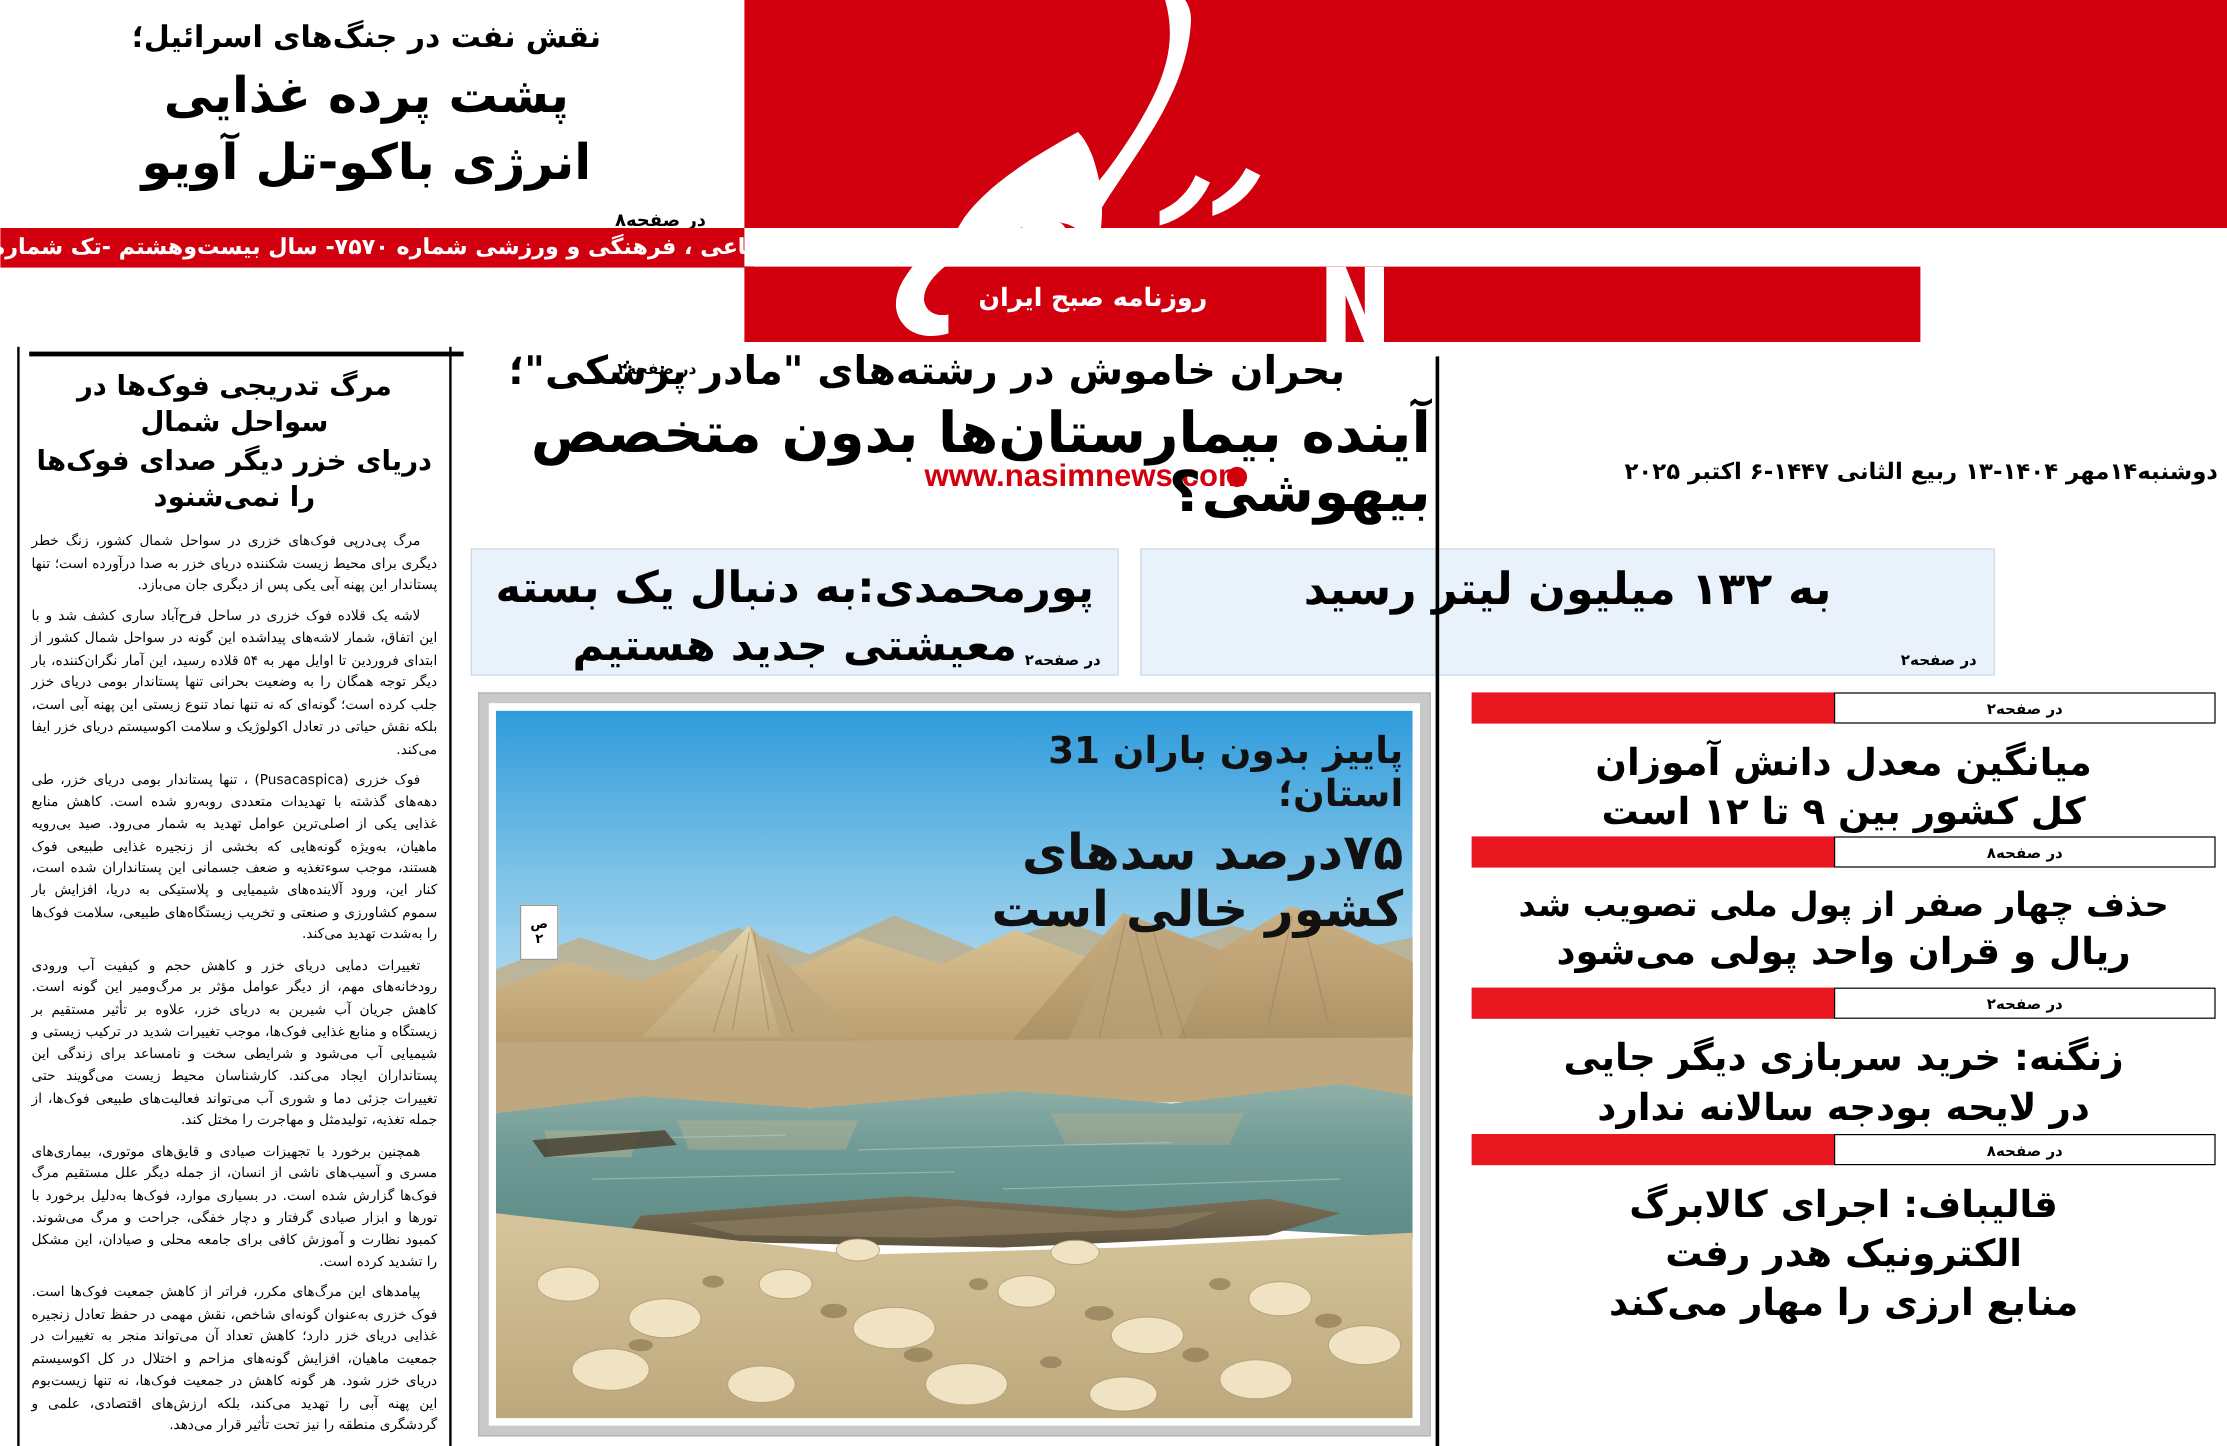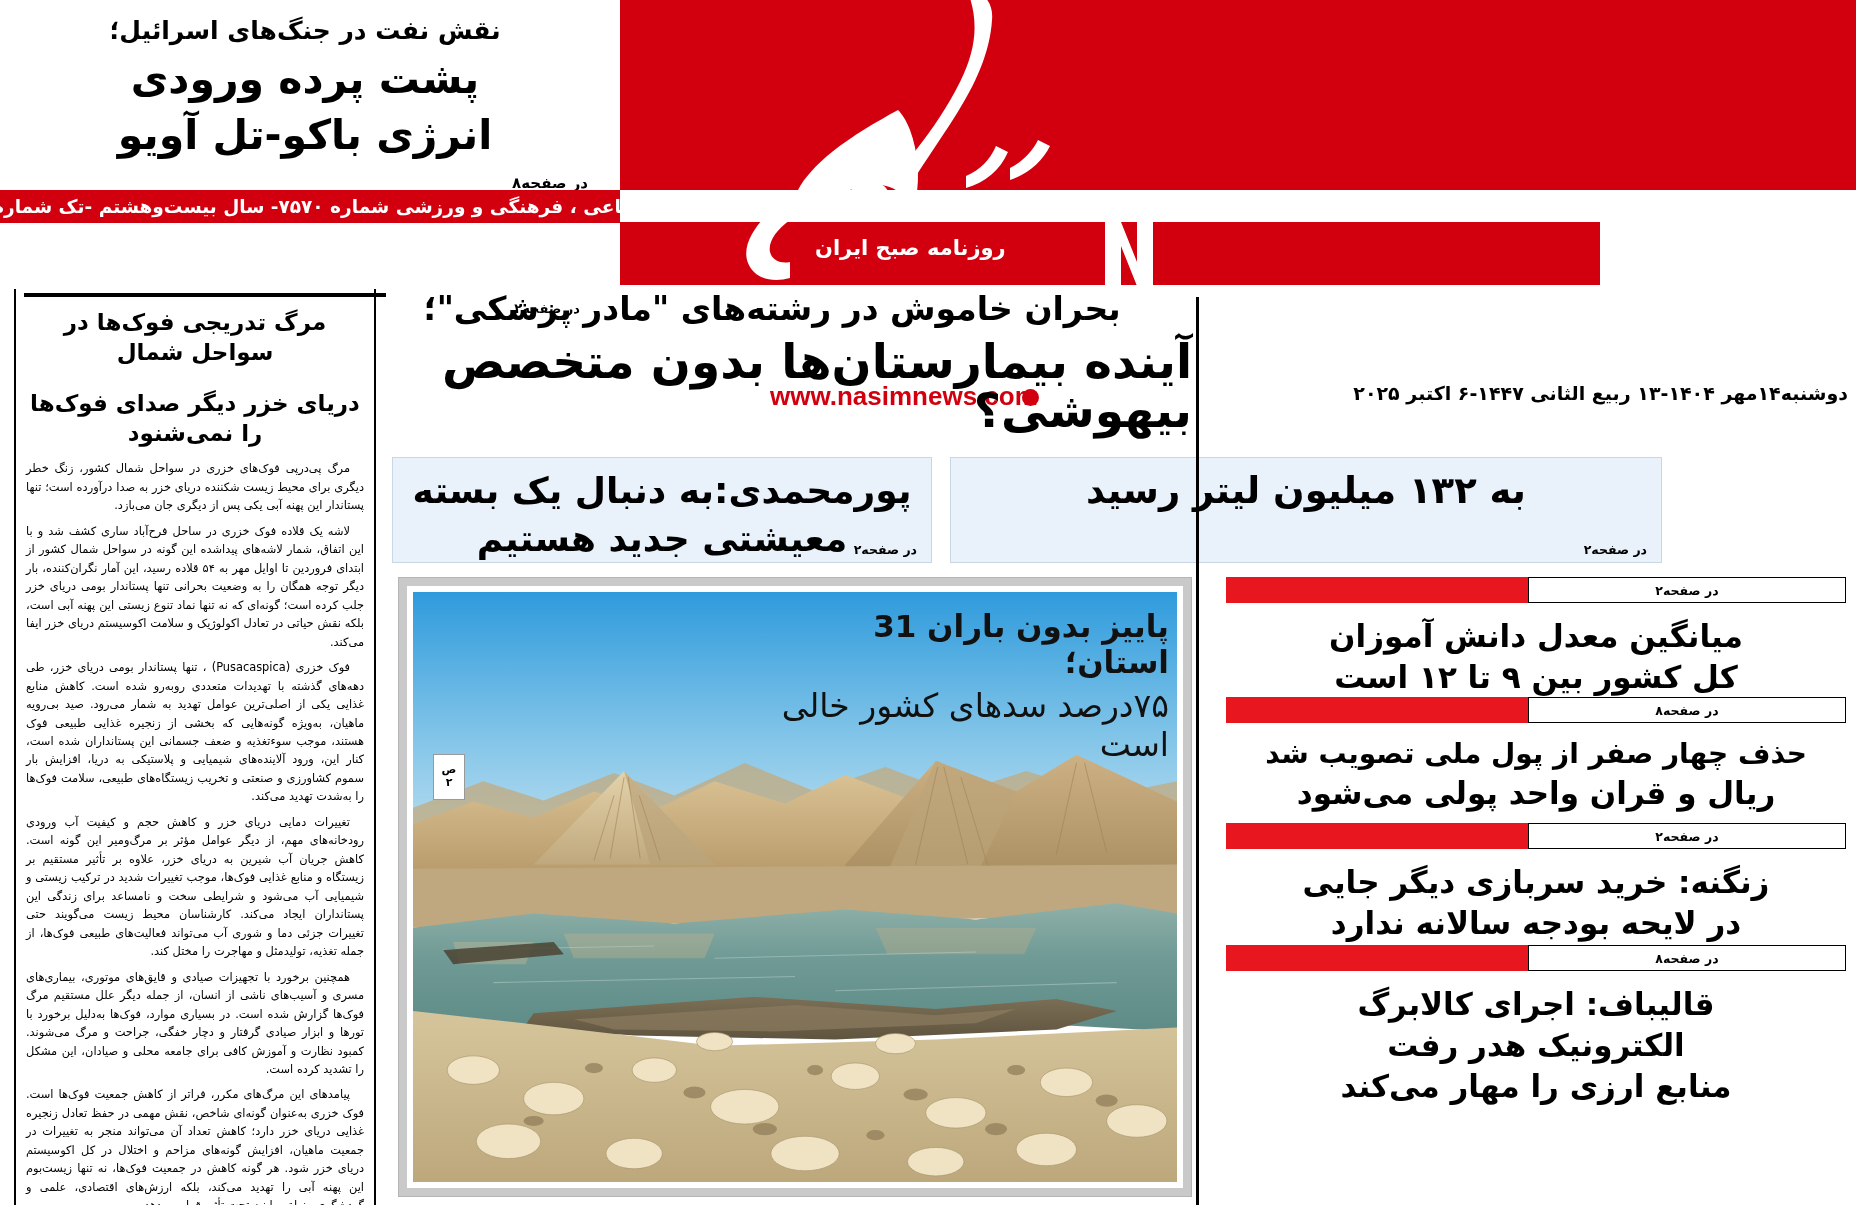--- a/index.html
+++ b/index.html
@@ -163,21 +163,21 @@
     padding:6px;box-sizing:border-box;overflow:hidden;
   }
   .photo-canvas{
     position:relative;width:100%;height:100%;overflow:hidden;
   }
   .photo-cap{
     position:absolute;right:14px;top:22px;width:400px;
     direction:rtl;text-align:right;z-index:6;
   }
   .photo-cap .l1{font-size:31px;font-weight:bold;color:#111;letter-spacing:-0.4px;}
-  .photo-cap .l2{font-size:33px;font-weight:normal;color:#111;margin-top:6px;letter-spacing:-0.4px;}
+  .photo-cap .l2{font-size:41px;font-weight:bold;color:#111;margin-top:6px;letter-spacing:-0.4px;}
   .photo-badge{
     position:absolute;left:26px;top:168px;width:30px;height:44px;
     background:#fff;border:1px solid #999;z-index:7;
     display:flex;flex-direction:column;align-items:center;justify-content:center;
     font-size:11px;font-weight:bold;line-height:1.15;
   }
 
   
   .col-right{
     position:absolute;left:1196px;top:0;width:660px;height:920px;direction:rtl;
@@ -211,21 +211,21 @@
 <div class="page">
 
   <div class="masthead">
 
     <div class="mast-red"></div>
     <div class="mast-white-gap"></div>
     <div class="mast-red-lower"></div>
 
     <div class="teaser-left">
       <div class="teaser-kicker">نقش نفت در جنگ‌های اسرائیل؛</div>
-      <div class="teaser-main">پشت پرده ورودی</div>
+      <div class="teaser-main">پشت پرده غذایی</div>
       <div class="teaser-main">انرژی باکو-تل آویو</div>
       <div class="teaser-page">در صفحه۸</div>
     </div>
 
     <div class="cats-band"></div>
     <div class="cats-text">سیاسی ، اجتماعی ، فرهنگی و ورزشی شماره ۷۵۷۰- سال بیست‌وهشتم -تک شماره ۲۰۰۰۰تومان</div>
 
     <div class="mast-strap">
       <div class="site-url">www.nasimnews.com</div>
       <div class="red-dot"></div>
@@ -268,21 +268,21 @@
       <path d="M30 0 L30 64 L46 64 L46 24 L62 64 L78 64 L78 0 L62 0 L62 40 L46 0 Z" fill="#ffffff"></path>
     </svg>
   </div>
 
   <div class="content">
 
     <div class="col-left">
       <div class="col-left-inner">
         <div class="left-rule-top"></div>
         <div class="seal-title" style="margin-top:18px;">مرگ تدریجی فوک‌ها در سواحل شمال</div>
-        <div class="seal-title" style="margin-top:20px;">دریای خزر دیگر صدای فوک‌ها را نمی‌شنود</div>
+        <div class="seal-title" style="margin-top:2px;">دریای خزر دیگر صدای فوک‌ها را نمی‌شنود</div>
         <div class="seal-body">
           <p>مرگ پی‌درپی فوک‌های خزری در سواحل شمال کشور، زنگ خطر دیگری برای محیط زیست شکننده دریای خزر به صدا درآورده است؛ تنها پستاندار این پهنه آبی یکی پس از دیگری جان می‌بازد.</p>
           <p>لاشه یک قلاده فوک خزری در ساحل فرح‌آباد ساری کشف شد و با این اتفاق، شمار لاشه‌های پیداشده این گونه در سواحل شمال کشور از ابتدای فروردین تا اوایل مهر به ۵۴ قلاده رسید، این آمار نگران‌کننده، بار دیگر توجه همگان را به وضعیت بحرانی تنها پستاندار بومی دریای خزر جلب کرده است؛ گونه‌ای که نه تنها نماد تنوع زیستی این پهنه آبی است، بلکه نقش حیاتی در تعادل اکولوژیک و سلامت اکوسیستم دریای خزر ایفا می‌کند.</p>
           <p>فوک خزری (Pusacaspica) ، تنها پستاندار بومی دریای خزر، طی دهه‌های گذشته با تهدیدات متعددی روبه‌رو شده است. کاهش منابع غذایی یکی از اصلی‌ترین عوامل تهدید به شمار می‌رود. صید بی‌رویه ماهیان، به‌ویژه گونه‌هایی که بخشی از زنجیره غذایی طبیعی فوک هستند، موجب سوء‌تغذیه و ضعف جسمانی این پستانداران شده است، کنار این، ورود آلاینده‌های شیمیایی و پلاستیکی به دریا، افزایش بار سموم کشاورزی و صنعتی و تخریب زیستگاه‌های طبیعی، سلامت فوک‌ها را به‌شدت تهدید می‌کند.</p>
           <p>تغییرات دمایی دریای خزر و کاهش حجم و کیفیت آب ورودی رودخانه‌های مهم، از دیگر عوامل مؤثر بر مرگ‌ومیر این گونه است. کاهش جریان آب شیرین به دریای خزر، علاوه بر تأثیر مستقیم بر زیستگاه و منابع غذایی فوک‌ها، موجب تغییرات شدید در ترکیب زیستی و شیمیایی آب می‌شود و شرایطی سخت و نامساعد برای زندگی این پستانداران ایجاد می‌کند. کارشناسان محیط زیست می‌گویند حتی تغییرات جزئی دما و شوری آب می‌تواند فعالیت‌های طبیعی فوک‌ها، از جمله تغذیه، تولیدمثل و مهاجرت را مختل کند.</p>
           <p>همچنین برخورد با تجهیزات صیادی و قایق‌های موتوری، بیماری‌های مسری و آسیب‌های ناشی از انسان، از جمله دیگر علل مستقیم مرگ فوک‌ها گزارش شده است. در بسیاری موارد، فوک‌ها به‌دلیل برخورد با تورها و ابزار صیادی گرفتار و دچار خفگی، جراحت و مرگ می‌شوند. کمبود نظارت و آموزش کافی برای جامعه محلی و صیادان، این مشکل را تشدید کرده است.</p>
           <p>پیامدهای این مرگ‌های مکرر، فراتر از کاهش جمعیت فوک‌ها است. فوک خزری به‌عنوان گونه‌ای شاخص، نقش مهمی در حفظ تعادل زنجیره غذایی دریای خزر دارد؛ کاهش تعداد آن می‌تواند منجر به تغییرات در جمعیت ماهیان، افزایش گونه‌های مزاحم و اختلال در کل اکوسیستم دریای خزر شود. هر گونه کاهش در جمعیت فوک‌ها، نه تنها زیست‌بوم این پهنه آبی را تهدید می‌کند، بلکه ارزش‌های اقتصادی، علمی و گردشگری منطقه را نیز تحت تأثیر قرار می‌دهد.</p>
           <p>کارشناسان محیط زیست تأکید دارند که برای حفاظت از فوک خزری، اقدامات عاجل و چندوجهی کنترل صید بی‌رویه و مدیریت پایدار منابع غذایی، کاهش آلودگی‌های صنعتی و کشاورزی و مدیریت بهتر فاضلاب‌های شهری و کارخانه‌ای، پایش و مراقبت سلامت جمعیت فوک‌ها از طریق مراکز تخصصی تحقیقاتی و درمانی، آموزش و افزایش آگاهی جوامع محلی و صیادان درباره اهمیت گونه و نحوه تعامل صحیح با آن و همکاری بین‌المللی میان کشورهای حاشیه دریای خزر برای حفاظت از گونه‌هایی که در معرض خطر باید صورت گیرد.</p>
 
         </div>

